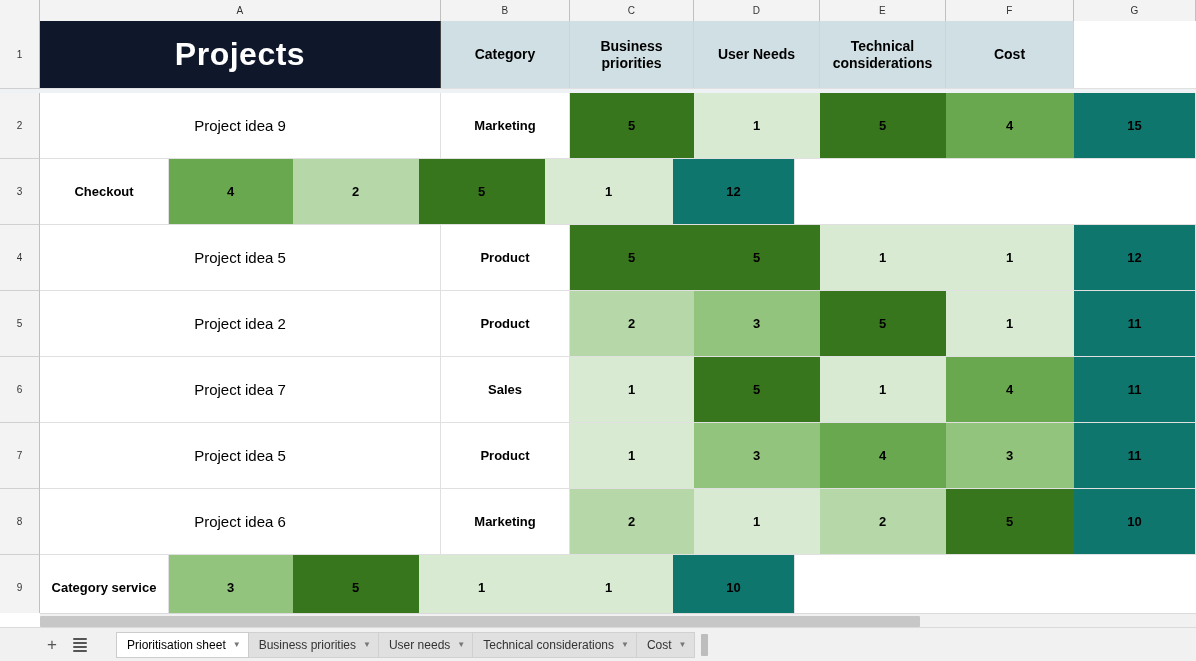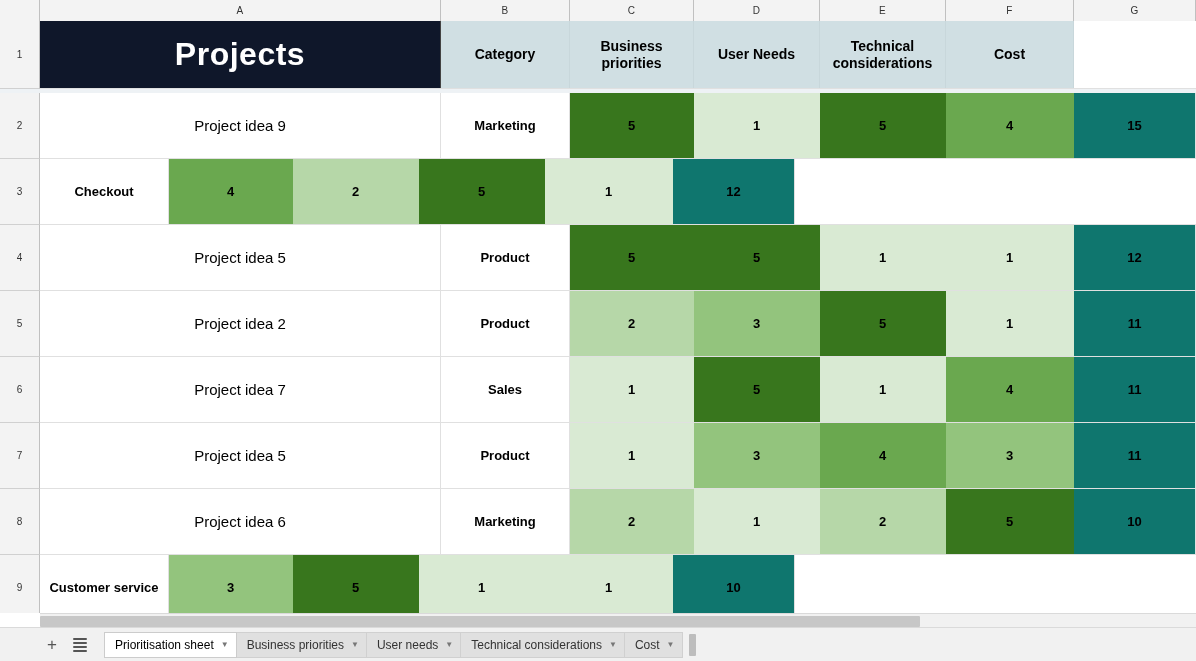--- a/index.html
+++ b/index.html
@@ -142,21 +142,21 @@
     width: 24px; height: 24px;
     display: flex; align-items: center; justify-content: center;
     color: #555; font-size: 17px;
     cursor: pointer;
     margin-right: 4px;
   }
   .hamburger { display: inline-block; width: 14px; }
   .hamburger i {
     display: block; height: 2px; background: #555; margin: 2px 0; border-radius: 1px;
   }
-  .tabs { display: flex; align-items: center; margin-left: 8px; }
+  .tabs { display: flex; align-items: center; margin-left: 20px; }
   .tab {
     height: 26px;
     display: flex; align-items: center;
     padding: 0 7px 0 10px;
     background: #e0e0e0;
     border: 1px solid #d0d0d0;
     border-left: none;
     font-size: 12px;
     color: #333;
     cursor: pointer;
@@ -274,21 +274,21 @@
           <div class="cell proj-cell" style="width: 401px;">Project idea 6</div>
           <div class="cell cat-cell" style="width: 129px;">Marketing</div>
           <div class="cell score-cell" style="width: 124px; background: rgb(182, 215, 168);">2</div>
           <div class="cell score-cell" style="width: 126px; background: rgb(217, 234, 211);">1</div>
           <div class="cell score-cell" style="width: 126px; background: rgb(182, 215, 168);">2</div>
           <div class="cell score-cell" style="width: 128px; background: rgb(56, 118, 29);">5</div>
           <div class="cell total-cell" style="width: 122px;">10</div>
         </div>
         <div class="row drow">
           <div class="row-head">9</div>
-          <div class="cell cat-cell" style="width: 129px;">Customer service</div>
+          <div class="cell cat-cell" style="width: 129px;">Category service</div>
           <div class="cell score-cell" style="width: 124px; background: rgb(147, 196, 125);">3</div>
           <div class="cell score-cell" style="width: 126px; background: rgb(56, 118, 29);">5</div>
           <div class="cell score-cell" style="width: 126px; background: rgb(217, 234, 211);">1</div>
           <div class="cell score-cell" style="width: 128px; background: rgb(217, 234, 211);">1</div>
           <div class="cell total-cell" style="width: 122px;">10</div>
         </div>
       </div>
   </div>
 
   <div class="hscroll-track">

